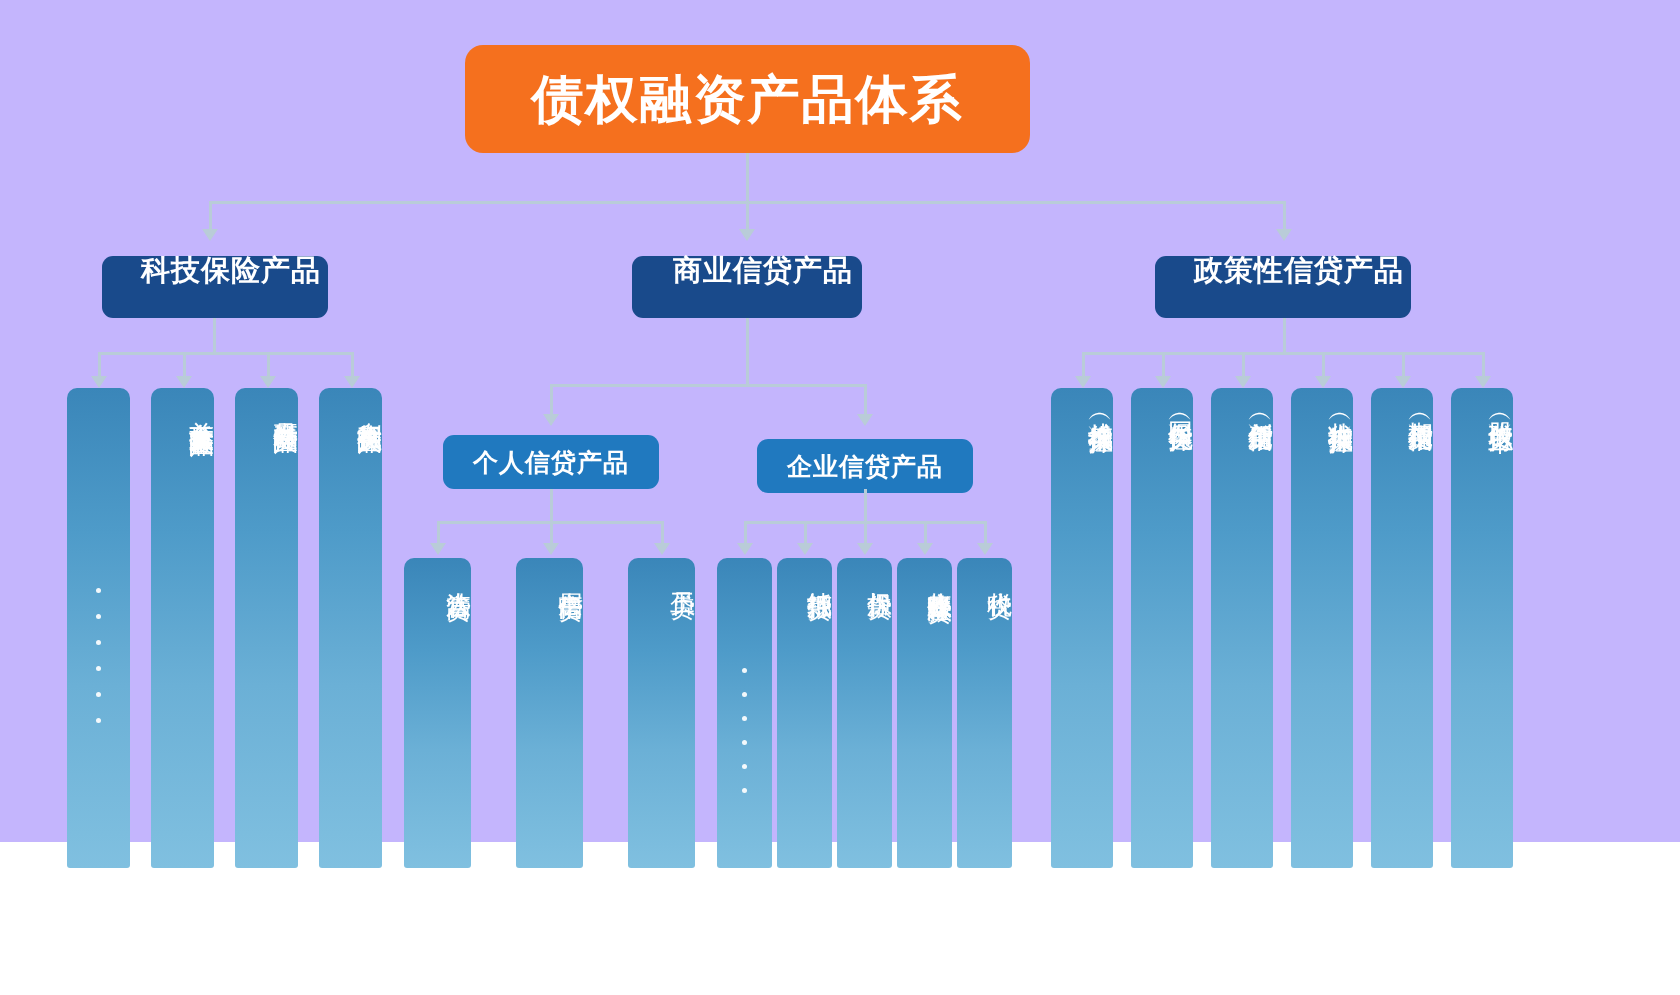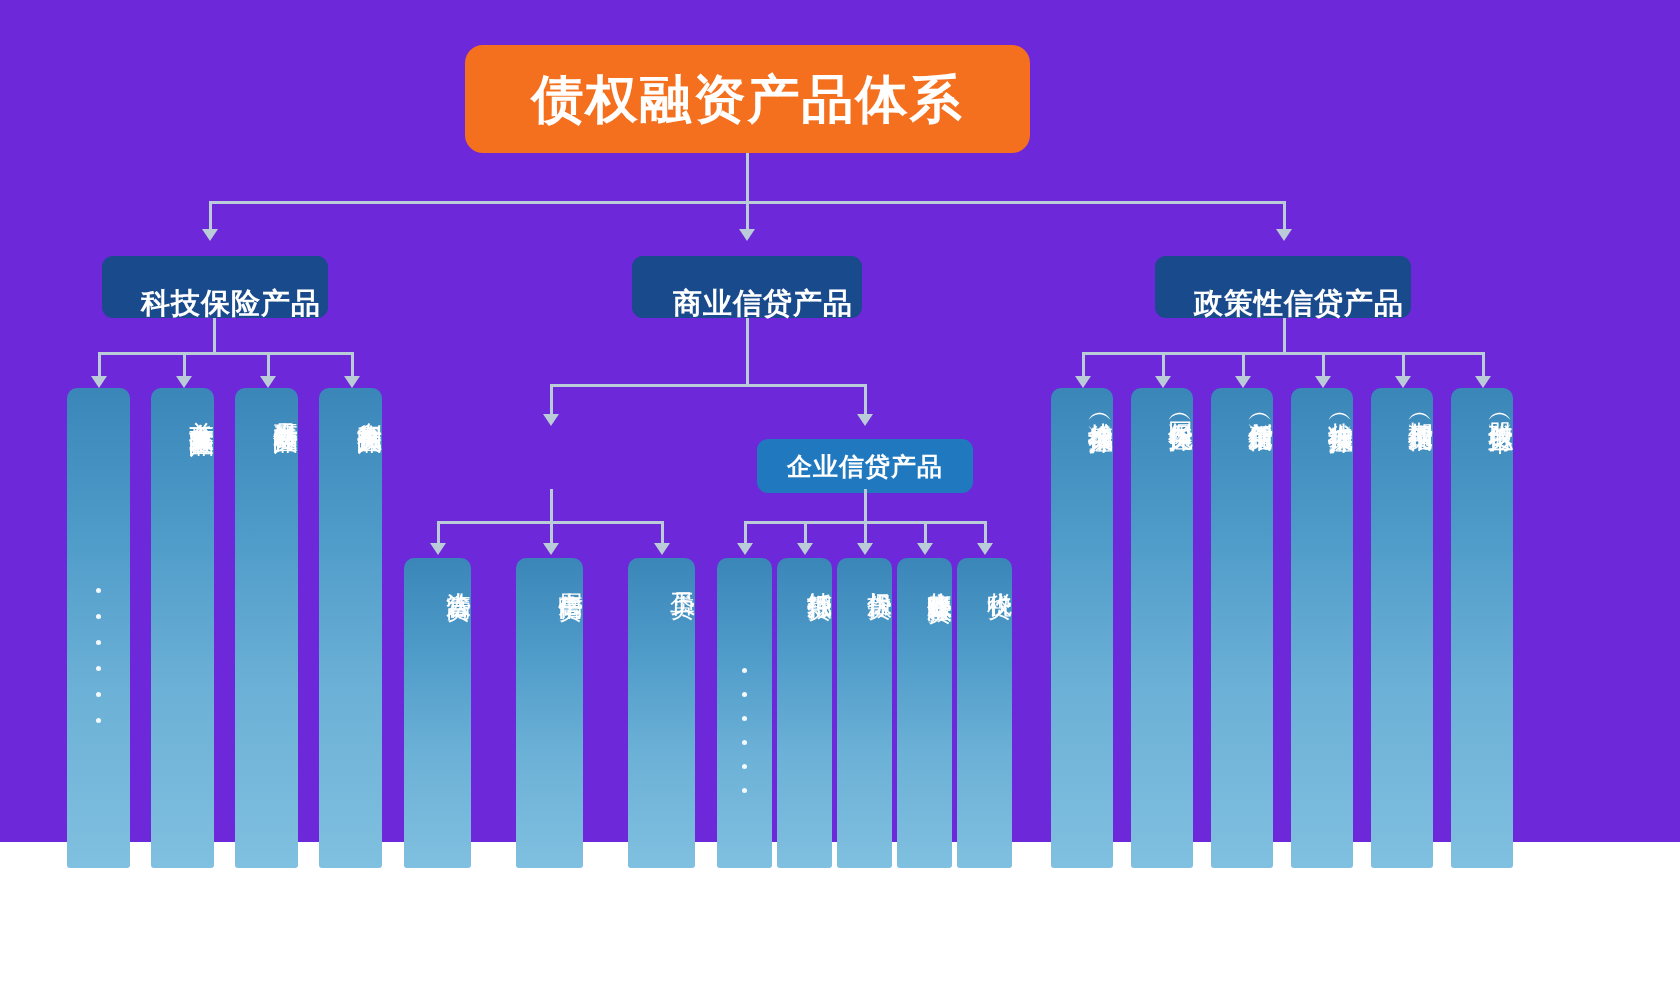--- a/index.html
+++ b/index.html
@@ -7,21 +7,21 @@
     width: 1680px;
     height: 995px;
     background: #ffffff;
     font-family: "Liberation Sans", "DejaVu Sans", sans-serif;
     overflow: hidden;
   }
   #canvas {
     position: relative;
     width: 1680px;
     height: 842px;
-    background: #6d28d9;
+    background: #c4b5fd;
   }
 
   
   .root-box {
     position: absolute;
     left: 465px;
     top: 45px;
     width: 565px;
     height: 108px;
     background: #f5701e;
@@ -38,21 +38,21 @@
     line-height: 1;
   }
 
   
   .l2-box {
     position: absolute;
     height: 62px;
     background: #194a8b;
     border-radius: 11px;
     display: flex;
-    align-items: flex-end;
+    align-items: flex-start;
     justify-content: center;
     padding-left: 32px;
   }
   .l2-box .label {
     color: #ffffff;
     font-size: 29px;
     font-weight: bold;
     letter-spacing: 1px;
     line-height: 1;
   }
@@ -197,20 +197,23 @@
     <span class="vtext">专利执行损失险产品</span>
   </div>
 
   <div class="conn-v" style="left:746px; top:318px; height:66px;"></div>
   <div class="conn-h" style="left:551px; top:384px; width:316px;"></div>
   <div class="conn-v" style="left:550px; top:384px; height:32px;"></div>
   <div class="arrow" style="left:543px; top:414px;"></div>
   <div class="conn-v" style="left:864px; top:384px; height:32px;"></div>
   <div class="arrow" style="left:857px; top:414px;"></div>
 
+  <div class="l3-box" style="left:443px; top:435px; width:216px;">
+    <span class="label">个人信贷产品</span>
+  </div>
   <div class="l3-box" style="left:757px; top:439px; width:216px;">
     <span class="label">企业信贷产品</span>
   </div>
 
   <div class="conn-v" style="left:550px; top:489px; height:32px;"></div>
   <div class="conn-h" style="left:438px; top:521px; width:225px;"></div>
   <div class="conn-v" style="left:437px; top:521px; height:24px;"></div>
   <div class="arrow" style="left:430px; top:543px;"></div>
   <div class="conn-v" style="left:550px; top:521px; height:24px;"></div>
   <div class="arrow" style="left:543px; top:543px;"></div>

